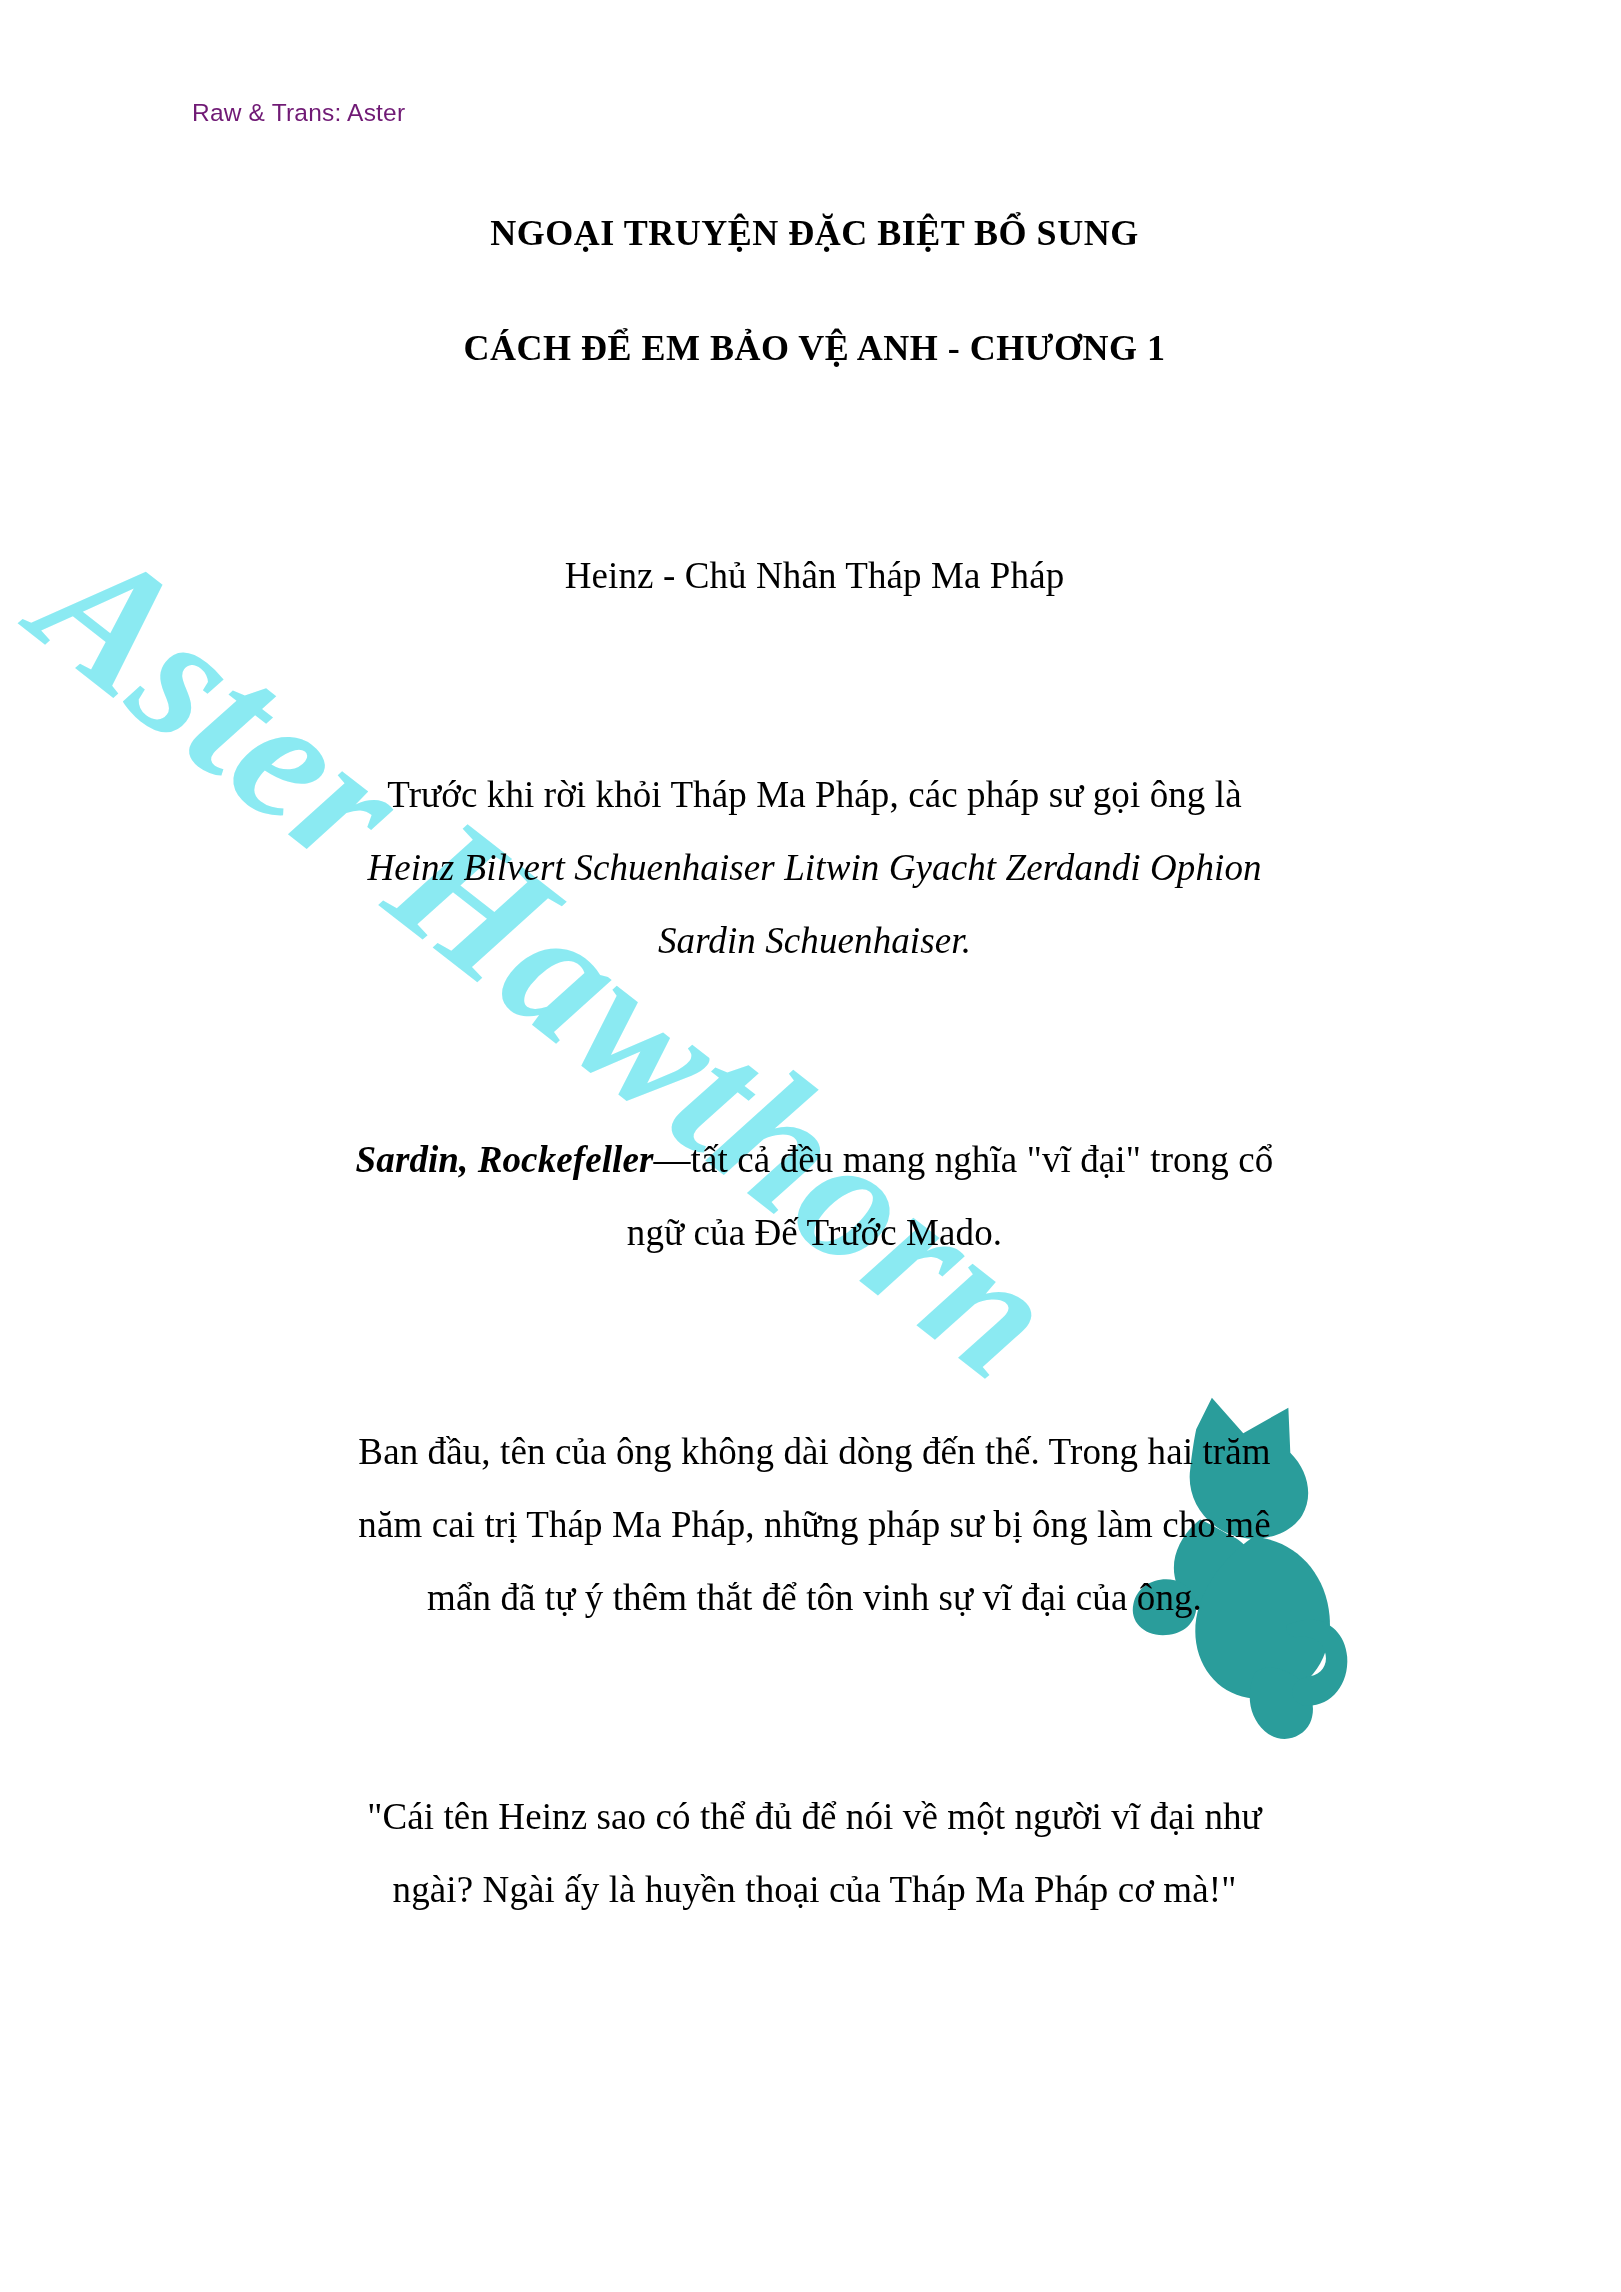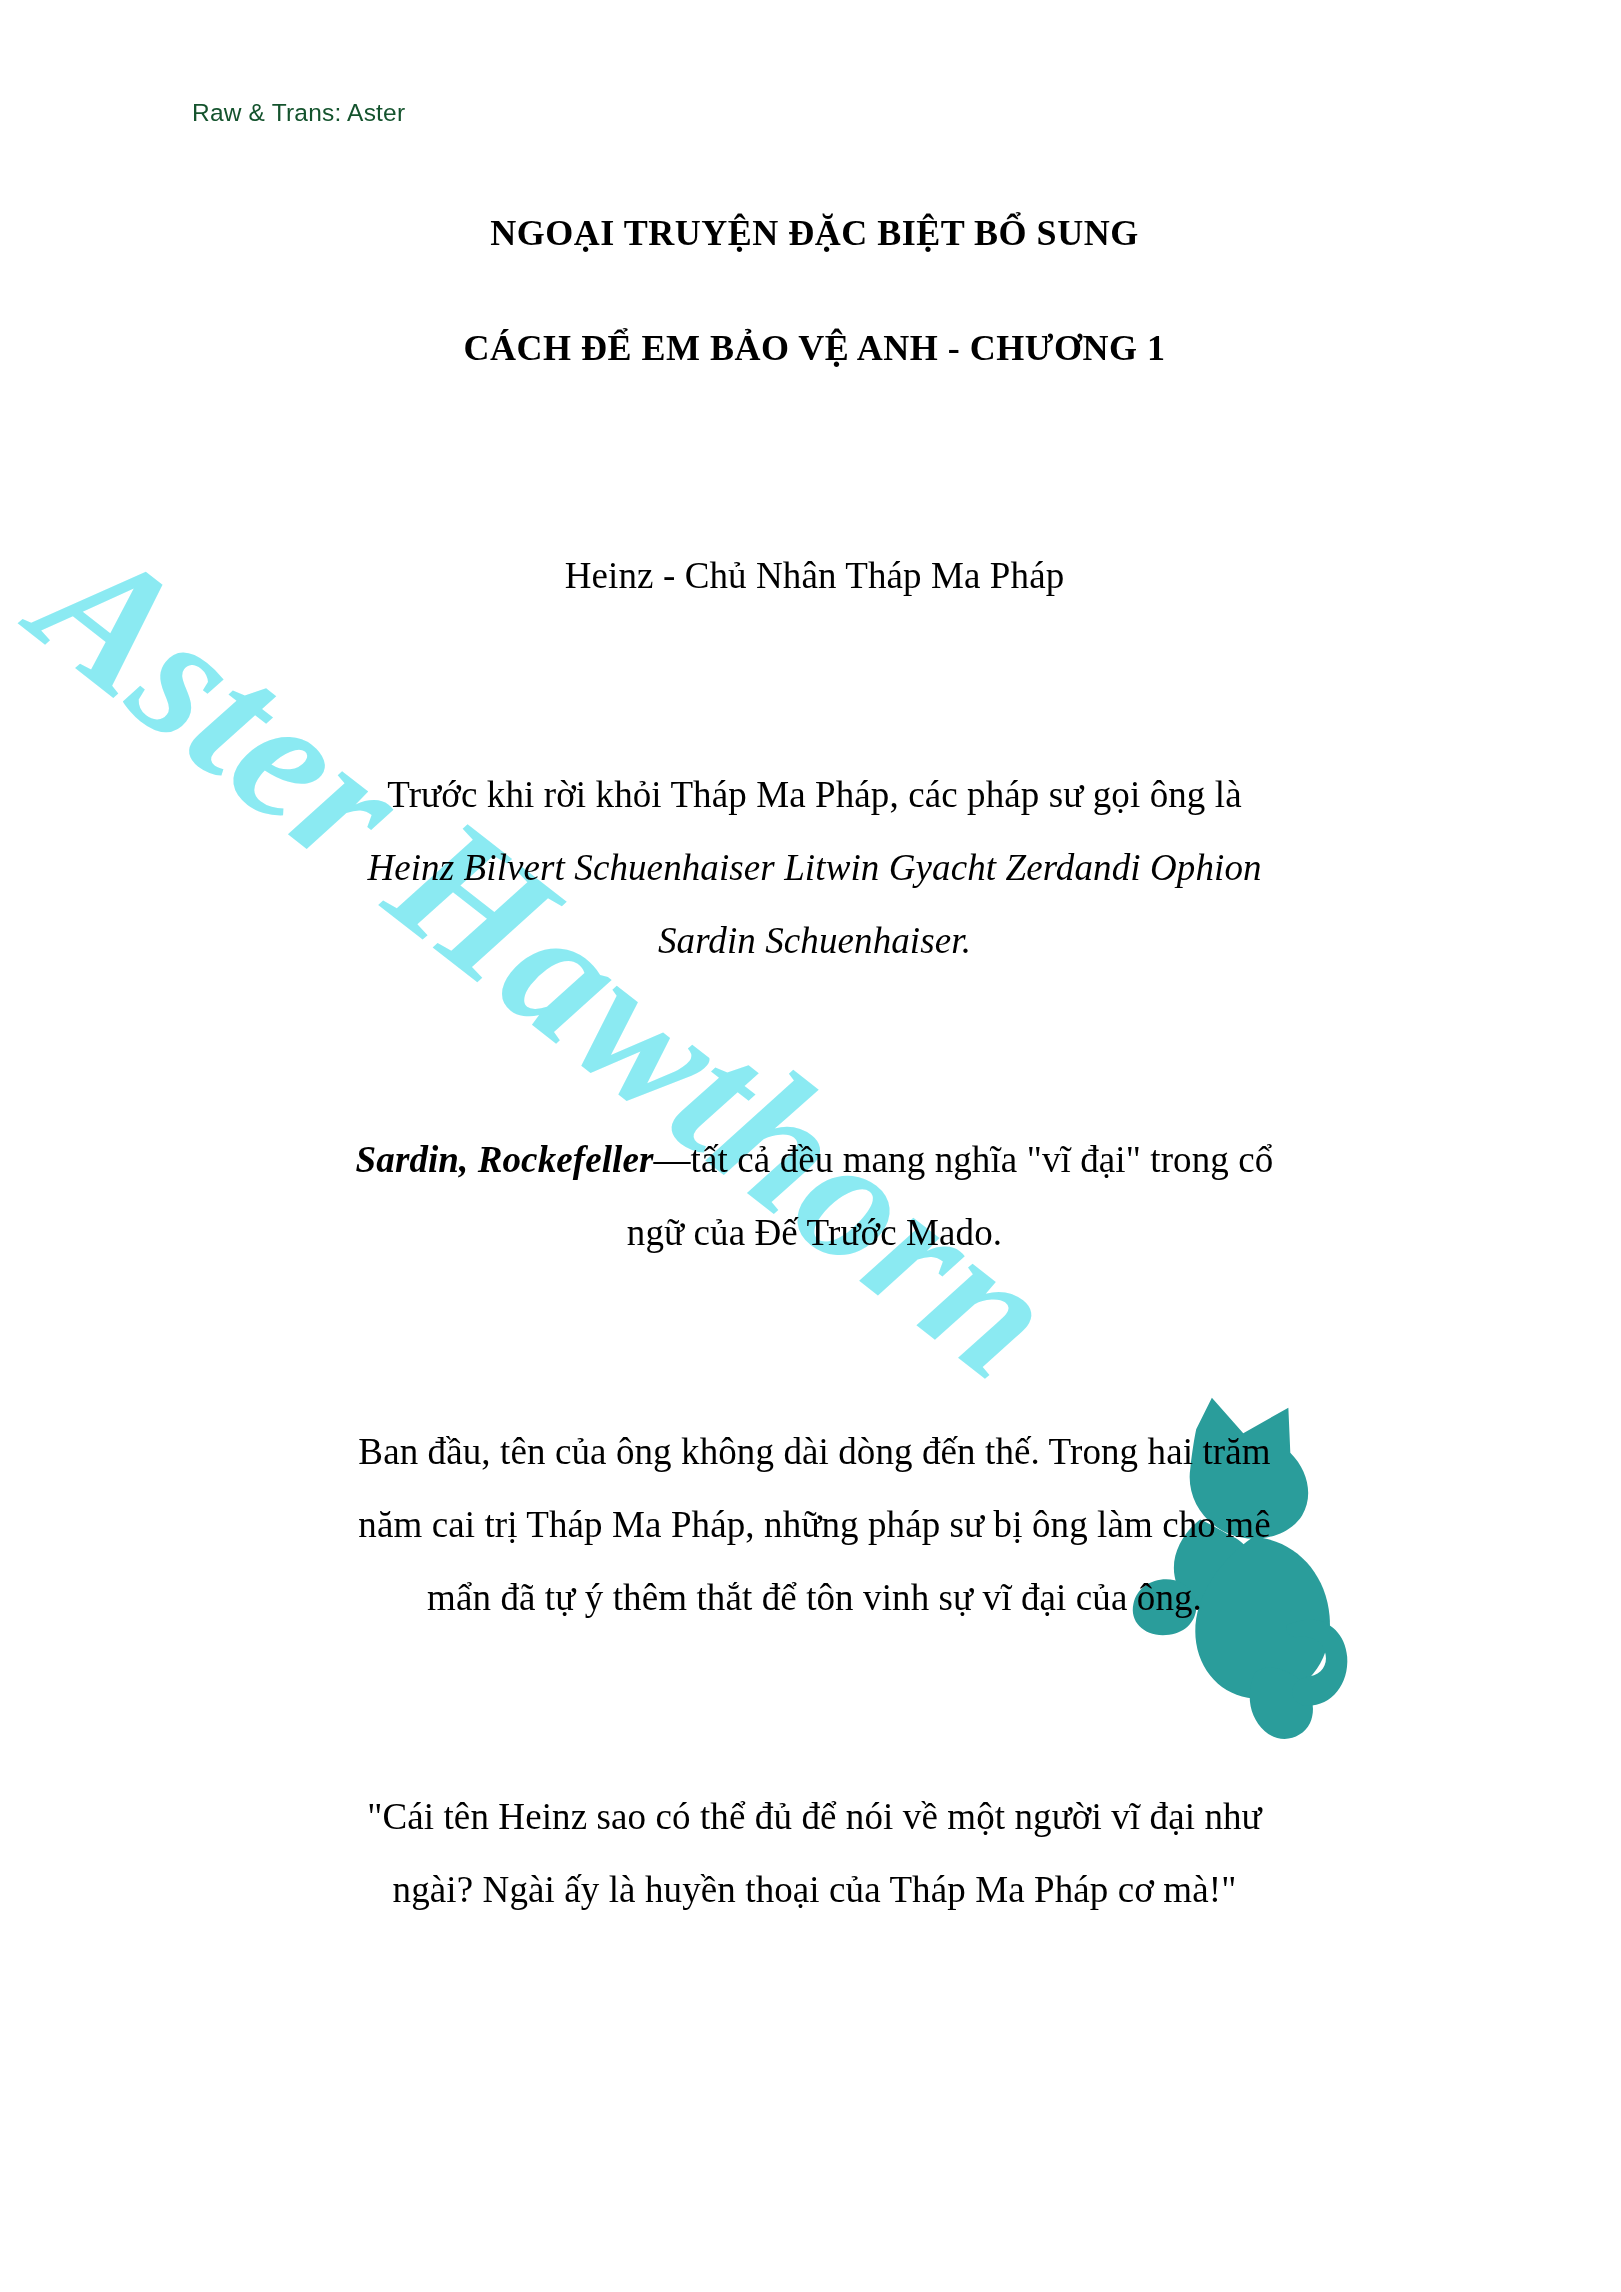--- a/index.html
+++ b/index.html
@@ -19,21 +19,21 @@
   }
 
   
   .doc-header {
     position: absolute;
     left: 192px;
     top: 98px;
     font-family: "Liberation Sans", "DejaVu Sans", sans-serif;
     font-size: 24.5px;
     line-height: 1.2;
-    color: #14532d;
+    color: #701a75;
     letter-spacing: 0.2px;
     white-space: nowrap;
   }
 
   
   .content {
     position: absolute;
     left: 192px;
     top: 172px;
     width: 1245px;

